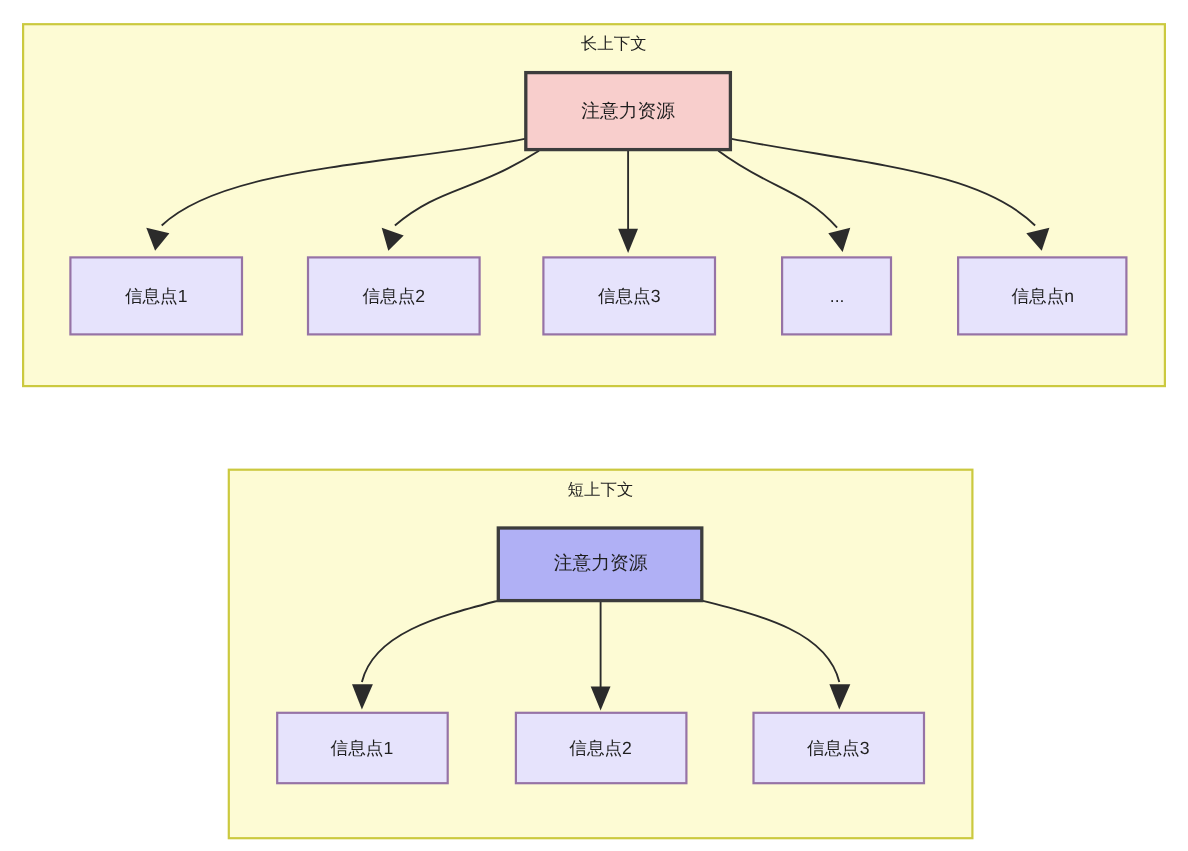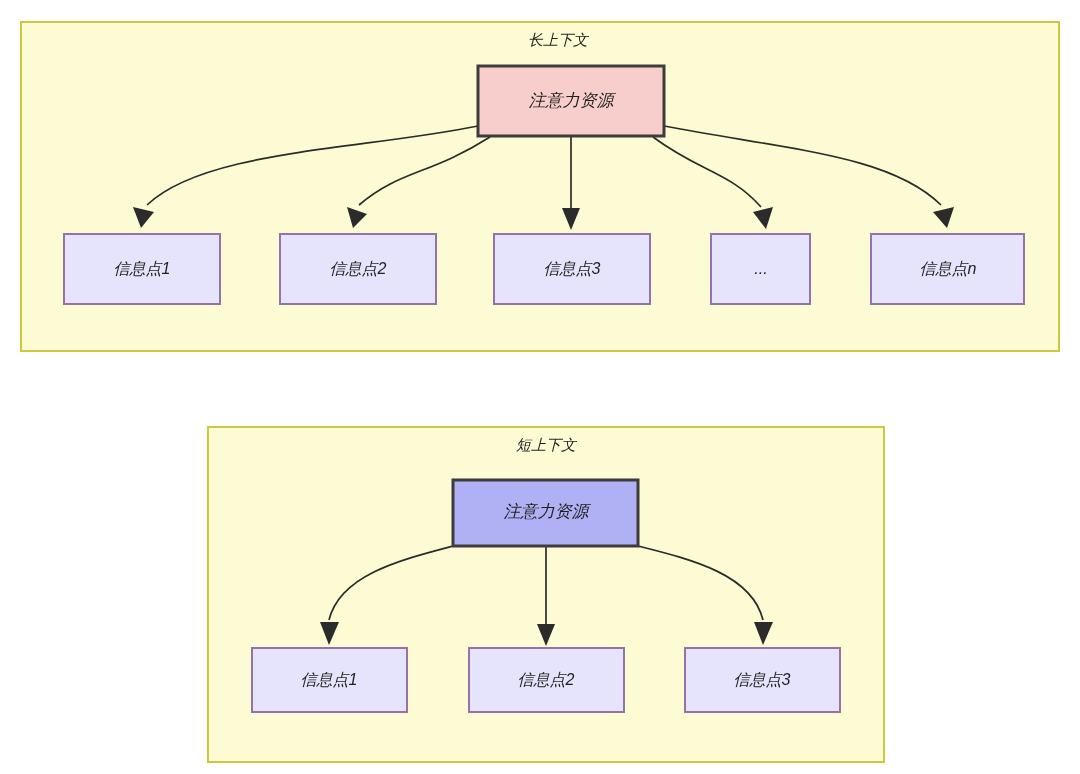--- a/index.html
+++ b/index.html
@@ -13,21 +13,20 @@
     font-family: "Liberation Sans", "DejaVu Sans", sans-serif;
     position: relative;
     overflow: hidden;
   }
   #diagram-root {
     position: absolute;
     left: 0;
     top: 0;
     width: 1080px;
     height: 774px;
-    font-style: italic;
   }
   svg.canvas {
     display: block;
     width: 1080px;
     height: 774px;
   }
   .container-rect {
     fill: #fdfbd4;
     stroke: #cbc93f;
     stroke-width: 2;

